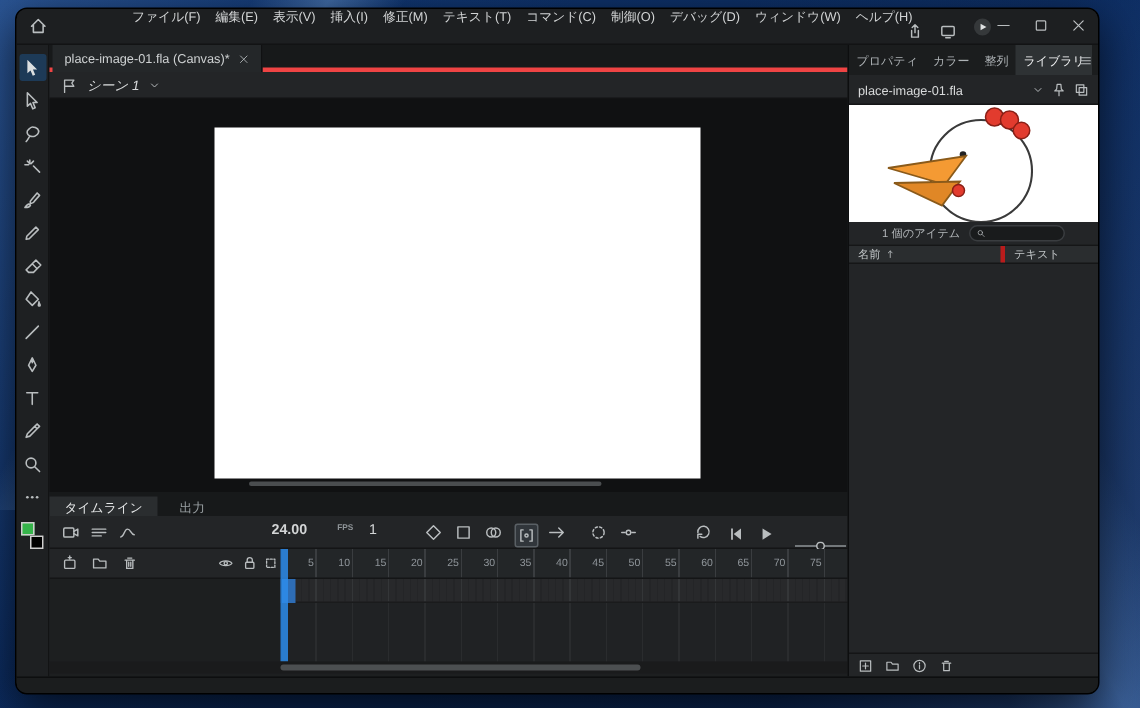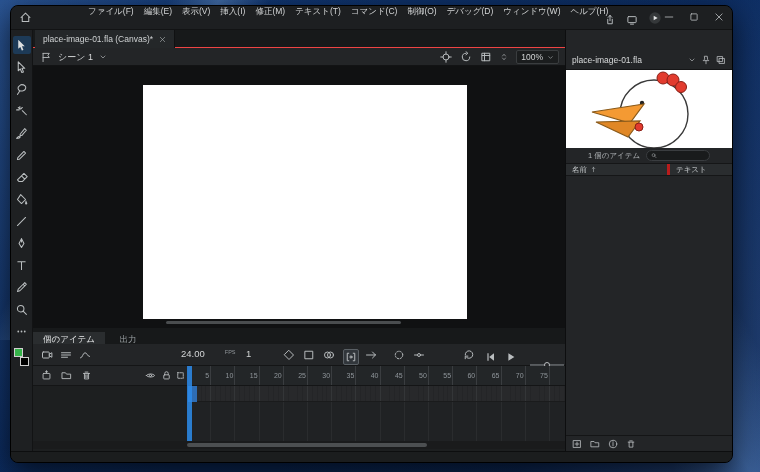--- a/index.html
+++ b/index.html
@@ -38,44 +38,44 @@
     display:flex;flex-direction:column;align-items:center;padding-top:6px;}
   .tool{width:18px;height:18px;display:flex;align-items:center;justify-content:center;margin-bottom:4px;border-radius:2px;}
   .tool.active{background:#1d3a57;}
   #swatches{position:relative;width:18px;height:26px;margin-top:4px;}
   #stroke-chip{position:absolute;left:1px;top:0;width:9px;height:9px;border:1px solid #cfcfcf;}
   #fill-chip{position:absolute;left:7px;top:9px;width:9px;height:9px;border:1px solid #cfcfcf;}
 
   
   #main{position:absolute;left:22px;top:24px;width:534px;bottom:11px;background:#1b1d1e;}
 
-  #doc-tabbar{position:absolute;left:0;top:0;right:0;height:18px;background:#17191a;border-bottom:1px solid #ef4444;}
+  #doc-tabbar{position:absolute;left:0;top:0;right:0;height:18px;background:#17191a;border-bottom:3px solid #ef4444;}
   #doc-tab{position:absolute;left:2px;top:0;height:18px;background:#242729;display:flex;align-items:center;
     padding:0 8px;gap:6px;border-right:1px solid #101112;}
   #doc-tab span{font-size:8.5px;color:#cfd2d3;white-space:nowrap;}
 
   #editbar{position:absolute;left:0;top:18px;right:0;height:18px;background:#232527;border-bottom:1px solid #121314;}
   #scene-group{position:absolute;left:8px;top:0;height:18px;display:flex;align-items:center;gap:6px;}
-  #scene-label{font-size:9px;color:#d8dadb;}
+  #scene-label{font-size:9px;color:#d8dadb;font-style:italic;}
   #editbar-right{position:absolute;right:8px;top:0;height:18px;display:flex;align-items:center;gap:8px;}
   #zoom-box{display:flex;align-items:center;gap:4px;padding:1px 4px;border:1px solid #3a3d3f;border-radius:2px;background:#1b1d1e;}
   #zoom-box span{font-size:8.5px;color:#d3d5d6;}
 
   #pasteboard{position:absolute;left:0;top:36px;right:0;height:262px;background:#101112;overflow:hidden;}
   #canvas{position:absolute;left:110px;top:19px;width:324px;height:234px;background:#ffffff;}
   #stage-hscroll{position:absolute;left:133px;bottom:4px;width:235px;height:3px;background:#4a4d4f;border-radius:2px;}
 
   
   #timeline{position:absolute;left:0;top:298px;right:0;height:125px;background:#1d1f20;}
   #tl-tabs{position:absolute;left:0;top:0;right:0;height:16px;background:#17191a;}
   .tl-tab{display:inline-flex;align-items:center;height:16px;padding:0 10px;font-size:8.5px;color:#9aa0a3;}
   .tl-tab.active{background:#2a2d2f;color:#e8eaeb;}
   #tl-toolbar{position:absolute;left:0;top:16px;right:0;height:22px;background:#232527;border-bottom:1px solid #141516;}
   .tli{position:absolute;top:5px;}
-  #fps-group{position:absolute;left:148px;top:4px;display:flex;align-items:flex-start;gap:20px;}
+  #fps-group{position:absolute;left:148px;top:4px;display:flex;align-items:flex-start;gap:20px;font-weight:bold;}
   #fps-value{font-size:9.5px;color:#d3d5d6;}
   #fps-unit{font-size:5.5px;color:#8f9599;margin-top:1px;}
   #frame-num{position:absolute;left:213px;top:4px;font-size:9.5px;color:#d3d5d6;}
 
   #tl-layerbar{position:absolute;left:0;top:38px;right:0;height:20px;}
   #layer-controls{position:absolute;left:0;top:0;width:154px;height:20px;background:#232527;border-bottom:1px solid #141516;}
   .lci{position:absolute;top:4px;}
   #ruler{position:absolute;left:154px;top:0;right:0;height:20px;background:#232628;border-bottom:1px solid #141516;
     background-image:repeating-linear-gradient(to right,transparent 0,transparent 23.2px,#3a3d40 23.2px,#3a3d40 24.2px);
     display:flex;align-items:flex-end;overflow:hidden;}
@@ -284,52 +284,30 @@
     <div id="editbar">
       <div id="scene-group">
         <svg class="i" width="11" height="11" viewBox="0 0 16 16">
             <path d="M3 2 V14 M3 2 H12 L10 5 L12 8 H3"></path>
           </svg>
         <span id="scene-label">シーン 1</span>
         <svg class="i" width="8" height="8" viewBox="0 0 16 16">
             <path d="M4 6 L8 10 L12 6"></path>
           </svg>
       </div>
-      <div id="editbar-right">
-        <svg class="i" width="12" height="12" viewBox="0 0 16 16">
-            <circle cx="8" cy="8" r="4"></circle>
-            <path d="M8 1 V4 M8 12 V15 M1 8 H4 M12 8 H15"></path>
-          </svg>
-        <svg class="i" width="12" height="12" viewBox="0 0 16 16">
-            <path d="M13 8 A5 5 0 1 1 8 3 M8 1 L10.5 3 L8 5"></path>
-          </svg>
-        <svg class="i" width="12" height="12" viewBox="0 0 16 16">
-            <rect x="3" y="3" width="10" height="10"></rect>
-            <path d="M3 6 H13 M6 3 V13"></path>
-          </svg>
-        <svg class="i" width="8" height="10" viewBox="0 0 16 16">
-            <path d="M5 6 L8 2.5 L11 6 M5 10 L8 13.5 L11 10"></path>
-          </svg>
-        <div id="zoom-box">
-          <span>100%</span>
-          <svg class="i" width="7" height="7" viewBox="0 0 16 16">
-              <path d="M4 6 L8 10 L12 6"></path>
-            </svg>
-        </div>
-      </div>
     </div>
 
     <div id="pasteboard">
       <div id="canvas"></div>
       <div id="stage-hscroll"></div>
     </div>
 
     <div id="timeline">
       <div id="tl-tabs">
-        <span class="tl-tab active">個のアイテム</span>
+        <span class="tl-tab active">タイムライン</span>
         <span class="tl-tab">出力</span>
       </div>
 
       <div id="tl-toolbar">
         <span class="tli" style="left:8px">
           <svg class="i" width="12" height="12" viewBox="0 0 16 16">
               <rect x="2" y="4" width="9" height="8" rx="1"></rect>
               <path d="M11 7 L14.5 5 V11 L11 9"></path>
             </svg>
         </span>
@@ -477,20 +455,31 @@
       </div>
       <div id="tl-divider"></div>
       <div id="playhead"></div>
       <div id="tl-scroll">
         <div class="handle"></div>
       </div>
     </div>
   </div>
 
   <div id="panel">
+    <div id="panel-tabs">
+      <span class="p-tab">プロパティ</span>
+      <span class="p-tab">カラー</span>
+      <span class="p-tab">整列</span>
+      <span class="p-tab active">ライブラリ</span>
+      <span id="panel-menu-btn">
+        <svg class="i" width="9" height="9" viewBox="0 0 16 16">
+            <path d="M2 4.5 H14 M2 8 H14 M2 11.5 H14"></path>
+          </svg>
+      </span>
+    </div>
 
     <div id="lib-doc-row">
       <span class="doc-name">place-image-01.fla</span>
       <svg class="i" width="8" height="8" viewBox="0 0 16 16">
           <path d="M4 6 L8 10 L12 6"></path>
         </svg>
       <svg class="i" width="10" height="10" viewBox="0 0 16 16">
           <path d="M6 2 H10 L10.5 7 L12.5 9 H3.5 L5.5 7 Z M8 9 V14"></path>
         </svg>
       <svg class="i" width="10" height="10" viewBox="0 0 16 16">

